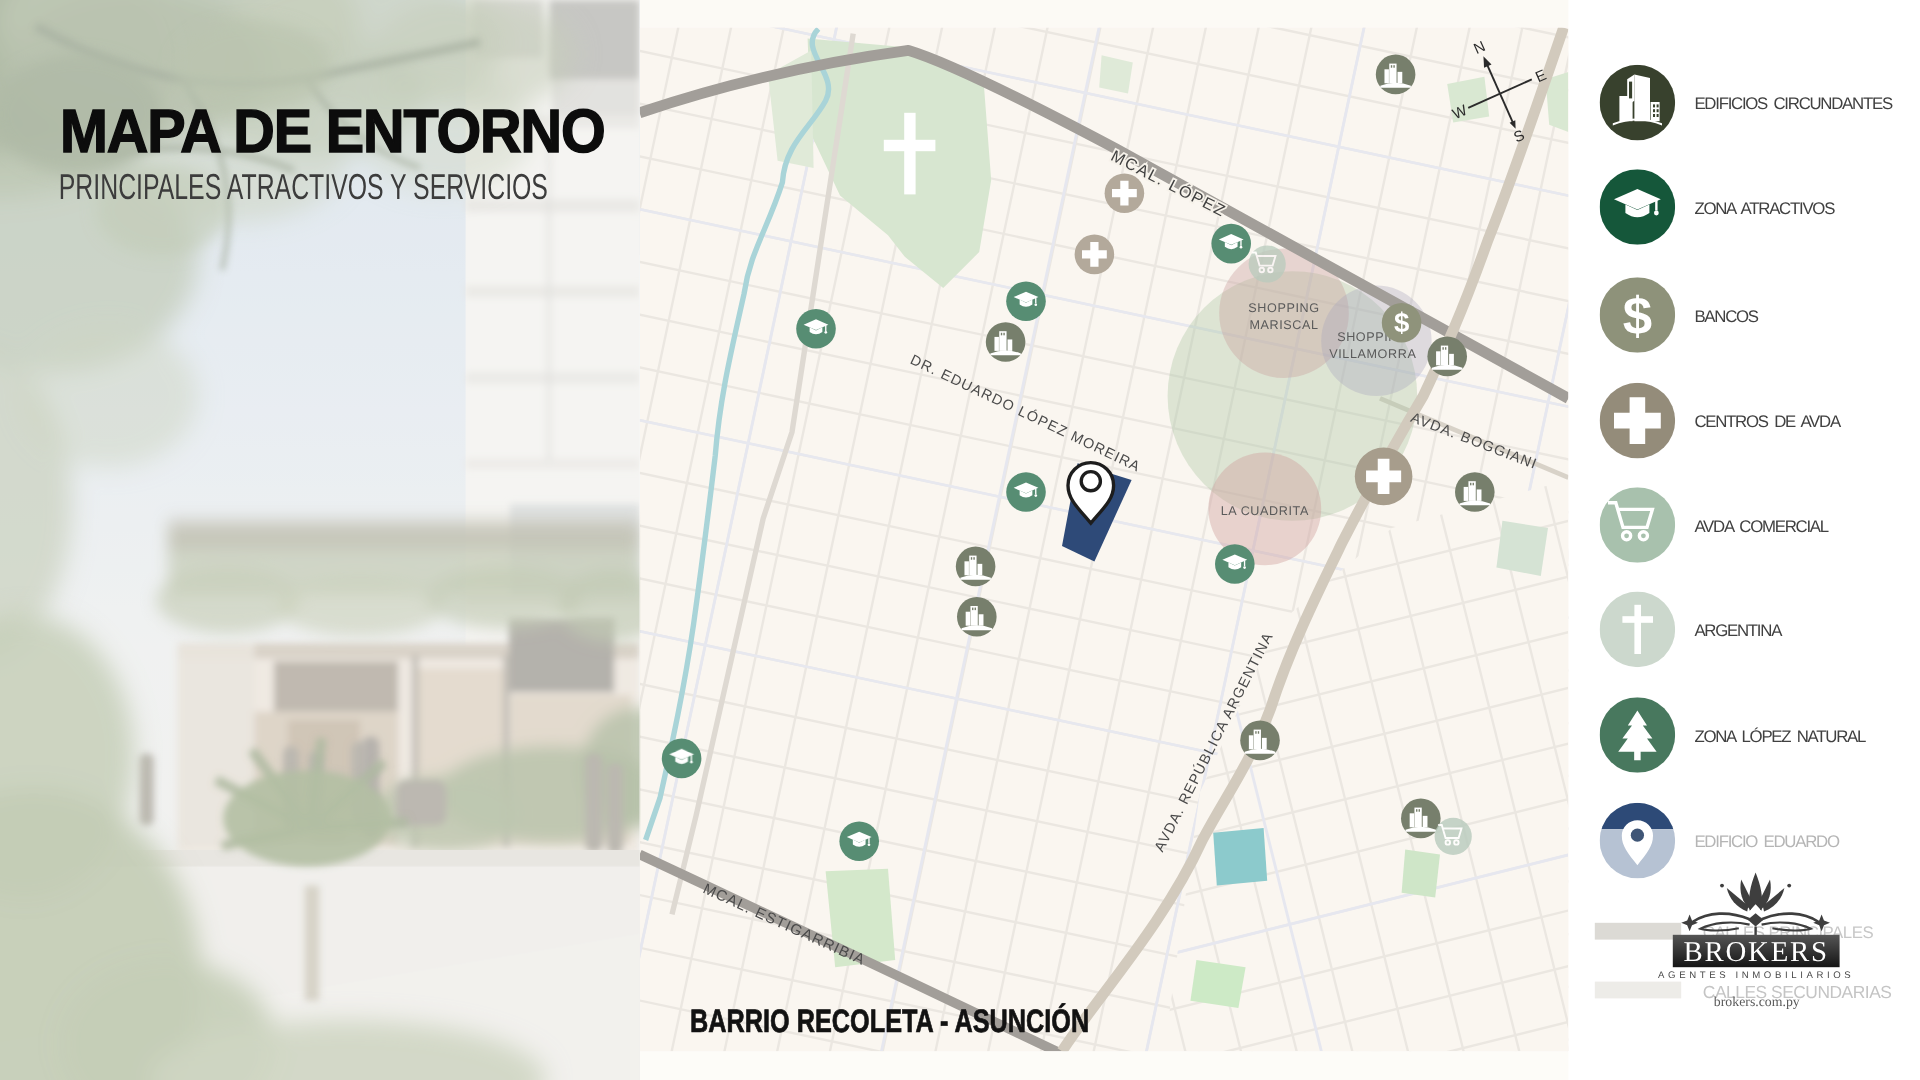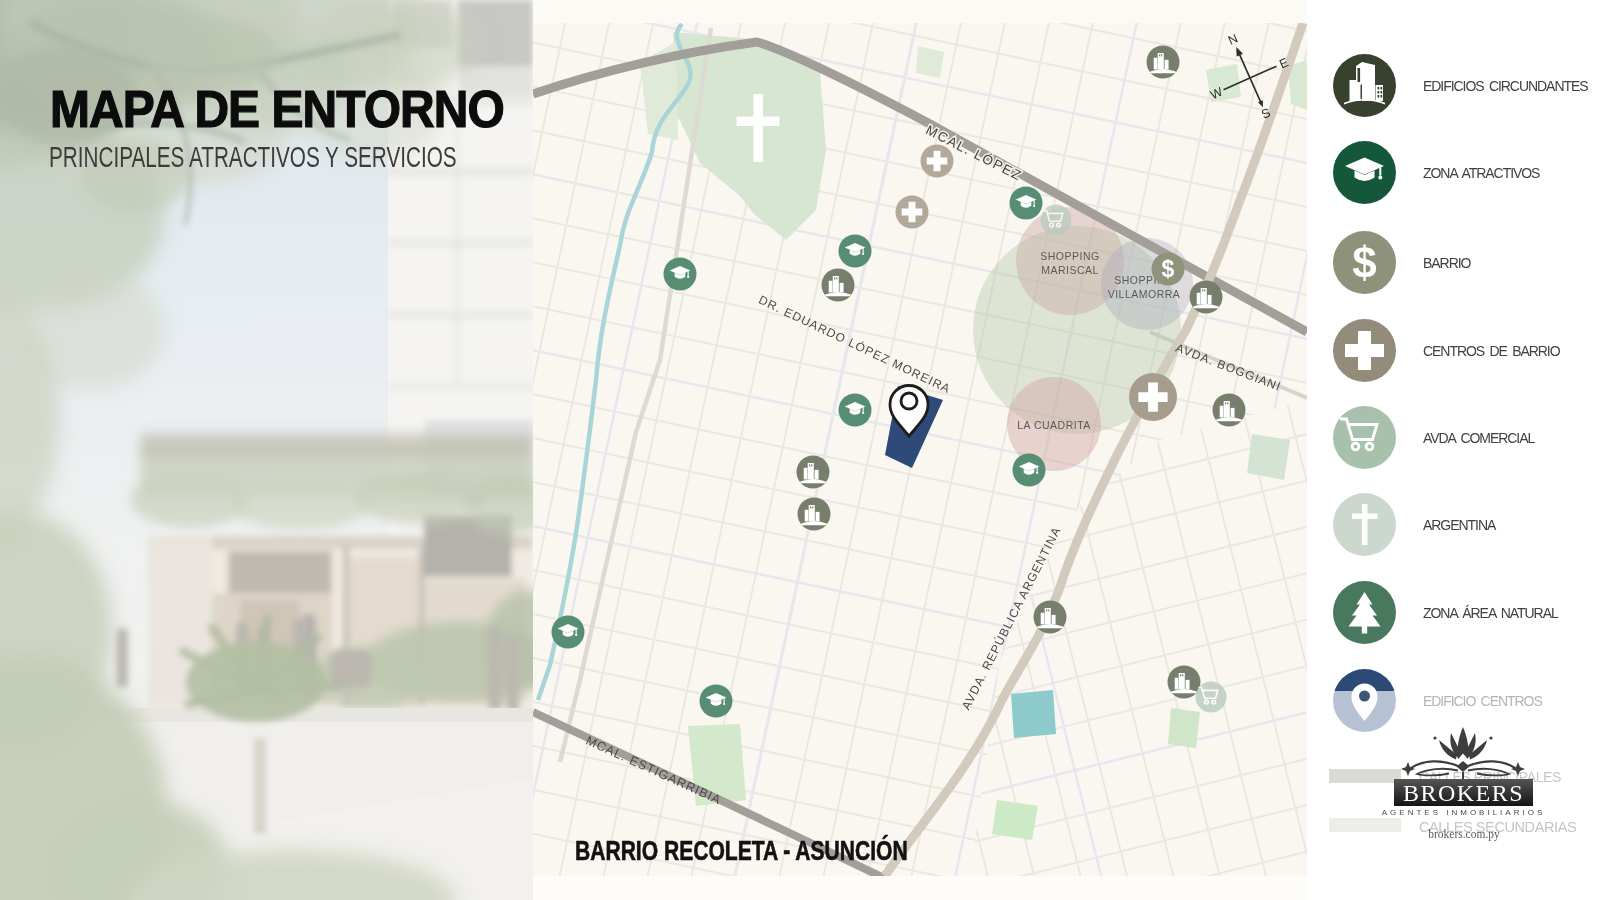--- a/index.html
+++ b/index.html
@@ -15,21 +15,21 @@
   .subtitle{position:absolute;left:49px;top:142px;font-size:30px;font-weight:400;color:#3c3c3c;
          line-height:1;transform:scaleX(0.69);transform-origin:0 0;white-space:nowrap;}
   #topstrip{position:absolute;left:533px;top:0;width:774px;height:23px;background:#fcfaf5;}
   #botstrip{position:absolute;left:533px;top:876px;width:774px;height:24px;background:#fdfcf8;}
   #mapwrap{position:absolute;left:533px;top:23px;width:774px;height:853px;background:#faf6f0;overflow:hidden;}
   .barrio{position:absolute;left:575px;top:838px;font-size:27px;font-weight:bold;color:#121212;
           line-height:1;transform:scaleX(0.78);transform-origin:0 0;white-space:nowrap;
           -webkit-text-stroke:0.6px #121212;}
   .lrow{position:absolute;left:1333px;display:flex;align-items:center;}
   .lrow svg{flex:0 0 auto;}
-  .lrow span{margin-left:27px;font-size:14px;letter-spacing:-1.05px;word-spacing:2.5px;color:#414141;padding-top:1px;white-space:nowrap;}
+  .lrow span{margin-left:16px;font-size:14px;letter-spacing:-1.05px;word-spacing:2.5px;color:#414141;padding-top:1px;white-space:nowrap;}
   .lrow span.gray{color:#b5b5b5;}
 </style>
 </head>
 <body>
 <div id="photo">
 <svg width="533" height="900" viewBox="0 0 533 900">
   <defs>
     <filter id="b10" x="-60%" y="-60%" width="220%" height="220%">
           <feGaussianBlur stdDeviation="10"></feGaussianBlur>
         </filter>
@@ -513,28 +513,28 @@
         <circle cx="47.3" cy="36.5" r="2"></circle>
       </g>
     </svg>
     <span>ZONA ATRACTIVOS</span>
   </div>
   <div class="lrow" style="top:230.5px">
     <svg width="63" height="63" viewBox="0 0 63 63">
       <circle cx="31.5" cy="31.5" r="31.5" fill="#8e927a"></circle>
       <text x="31.5" y="47" text-anchor="middle" font-family="Liberation Sans" font-size="44" font-weight="bold" fill="#ffffff">$</text>
     </svg>
-    <span>BARRIO</span>
+    <span>BANCOS</span>
   </div>
   <div class="lrow" style="top:318.5px">
     <svg width="63" height="63" viewBox="0 0 63 63">
       <circle cx="31.5" cy="31.5" r="31.5" fill="#948c7a"></circle>
       <path d="M25,12 h13 v13 h13 v13 h-13 v13 h-13 v-13 h-13 v-13 h13 Z" fill="#ffffff"></path>
     </svg>
-    <span>CENTROS DE BARRIO</span>
+    <span>CENTROS DE AVDA</span>
   </div>
   <div class="lrow" style="top:405.5px">
     <svg width="63" height="63" viewBox="0 0 63 63">
       <circle cx="31.5" cy="31.5" r="31.5" fill="#a8c1ad"></circle>
       <g stroke="#ffffff" stroke-width="2.8" fill="none">
         <path d="M7,13 L13.5,13 L19.5,33.5 L39.5,33.5 L44,18.5 L16,18.5"></path>
         <circle cx="22.5" cy="40.5" r="3.4"></circle>
         <circle cx="36.5" cy="40.5" r="3.4"></circle>
       </g>
     </svg>
@@ -548,37 +548,37 @@
         <rect x="19" y="20.5" width="25.5" height="5.5"></rect>
       </g>
     </svg>
     <span>ARGENTINA</span>
   </div>
   <div class="lrow" style="top:580.5px">
     <svg width="63" height="63" viewBox="0 0 63 63">
       <circle cx="31.5" cy="31.5" r="31.5" fill="#48785e"></circle>
       <path d="M31.5,11 L39.5,23.5 L36,23.5 L44,34.5 L39.5,34.5 L47.5,45.5 L34.2,45.5 L34.2,52.5 L28.8,52.5 L28.8,45.5 L15.5,45.5 L23.5,34.5 L19,34.5 L27,23.5 L23.5,23.5 Z" fill="#ffffff"></path>
     </svg>
-    <span>ZONA ÁREA NATURAL</span>
+    <span>ZONA LÓPEZ NATURAL</span>
   </div>
   <div class="lrow" style="top:668.5px">
     <svg width="63" height="63" viewBox="0 0 63 63">
       <defs>
           <clipPath id="lc8">
             <circle cx="31.5" cy="31.5" r="31.5"></circle>
           </clipPath>
         </defs>
       <g clip-path="url(#lc8)">
         <rect x="0" y="0" width="63" height="22" fill="#2d4a77"></rect>
         <rect x="0" y="22" width="63" height="41" fill="#b6c2d3"></rect>
       </g>
       <path d="M31.5,52 C23.5,42 18.5,36 18.5,27.5 A13,13 0 1 1 44.5,27.5 C44.5,36 39.5,42 31.5,52 Z" fill="#ffffff"></path>
       <circle cx="31.5" cy="27" r="5.5" fill="#3f5576"></circle>
     </svg>
-    <span class="gray">EDIFICIO CENTROS</span>
+    <span class="gray">EDIFICIO EDUARDO</span>
   </div>
   <svg id="brokers" width="260" height="140" viewBox="0 0 260 140" style="position:absolute;left:1325px;top:726px">
 
     <rect x="4" y="43" width="72" height="14" fill="#dcdad5"></rect>
     <rect x="4" y="92" width="72" height="14" fill="#edece8"></rect>
     <text x="94" y="56" font-size="14" letter-spacing="-0.4" fill="#c7c7c7">CALLES PRINCIPALES</text>
     <text x="94" y="106" font-size="14.5" letter-spacing="-0.4" fill="#c4c4c4">CALLES SECUNDARIAS</text>
 
     <g fill="#3e3e3e" stroke="none">
       <path d="M138,1 C133.5,12 131.5,22 133,33 L138,27.5 L143,33 C144.5,22 142.5,12 138,1 Z"></path>

